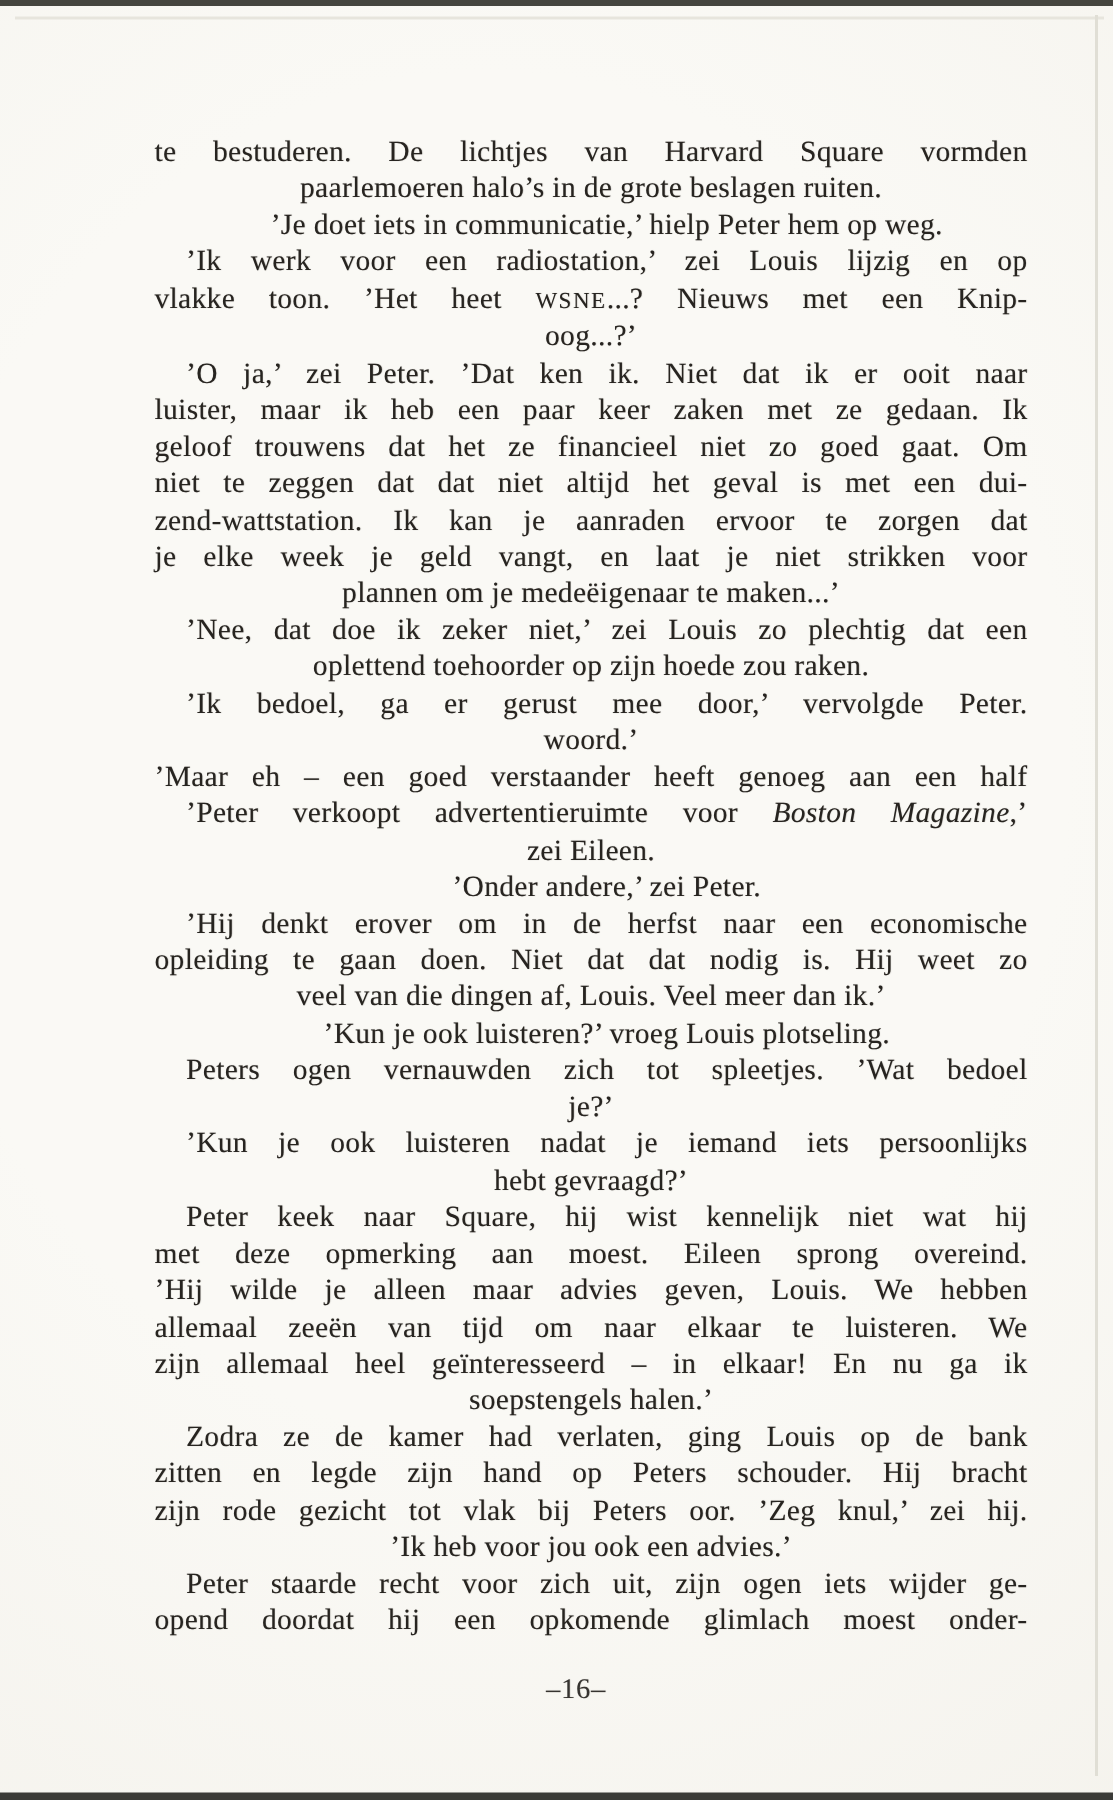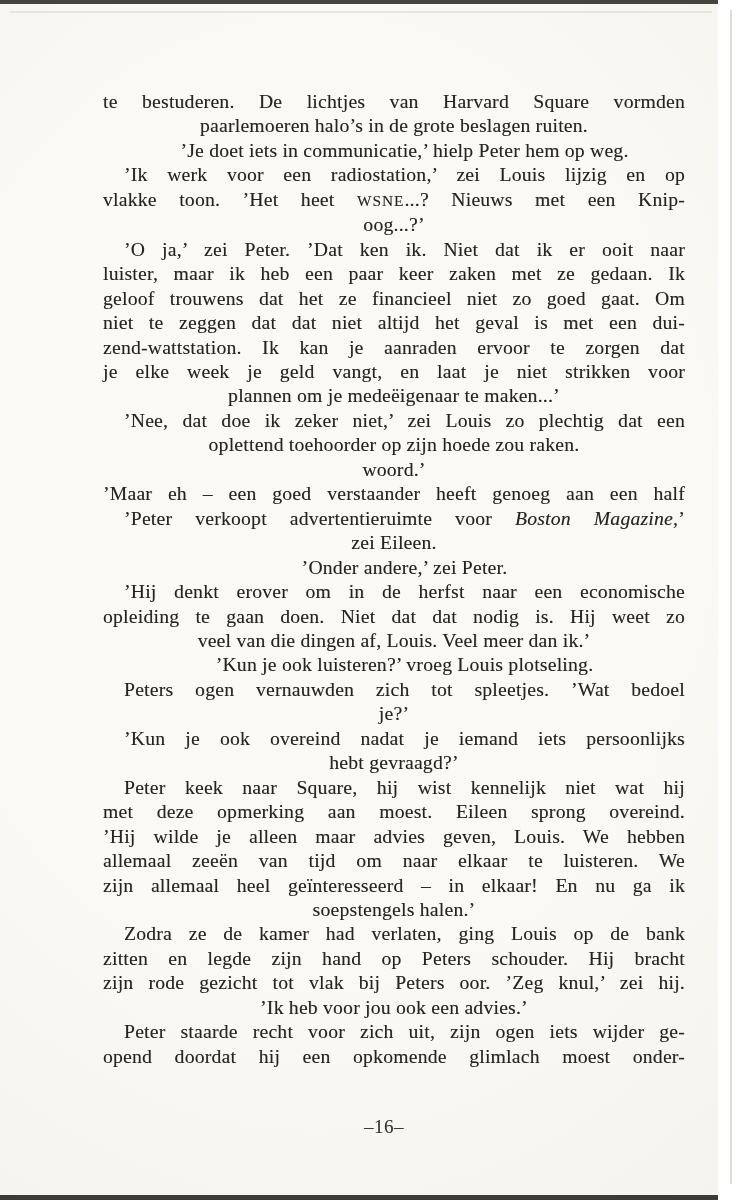--- a/index.html
+++ b/index.html
@@ -10,20 +10,21 @@
     overflow: hidden;
     font-family: "Liberation Serif", "DejaVu Serif", serif;
   }
   .scan {
     position: absolute;
     inset: 0;
     width: 718px;
     height: 1200px;
     background:
       radial-gradient(ellipse 130% 95% at 44% 42%, #faf9f5 40%, #f4f2ec 82%, #eeece4 100%);
+    padding-left: 24px;
   }
   .bar {
     position: absolute;
     left: 0;
     right: 0;
   }
   .bar.top    { top: 0;    height: 4px; background: #45453f; }
   .bar.bottom { bottom: 0; height: 5px; background: #3b3b37; }
   .edge-line-h {
     position: absolute;
@@ -80,32 +81,33 @@
       <div class="line"><span>oog...?’</span></div>
       <div class="line just ind"><span>’O ja,’ zei Peter. ’Dat ken ik. Niet dat ik er ooit naar</span></div>
       <div class="line just"><span>luister, maar ik heb een paar keer zaken met ze gedaan. Ik</span></div>
       <div class="line just"><span>geloof trouwens dat het ze financieel niet zo goed gaat. Om</span></div>
       <div class="line just"><span>niet te zeggen dat dat niet altijd het geval is met een dui-</span></div>
       <div class="line just"><span>zend-wattstation. Ik kan je aanraden ervoor te zorgen dat</span></div>
       <div class="line just"><span>je elke week je geld vangt, en laat je niet strikken voor</span></div>
       <div class="line"><span>plannen om je medeëigenaar te maken...’</span></div>
       <div class="line just ind"><span>’Nee, dat doe ik zeker niet,’ zei Louis zo plechtig dat een</span></div>
       <div class="line"><span>oplettend toehoorder op zijn hoede zou raken.</span></div>
+      <div class="line just ind"><span>’Ik bedoel, ga er gerust mee door,’ vervolgde Peter.</span></div>
       <div class="line"><span>woord.’</span></div>
       <div class="line just"><span>’Maar eh – een goed verstaander heeft genoeg aan een half</span></div>
       <div class="line just ind"><span>’Peter verkoopt advertentieruimte voor </span><span class="italic">Boston Magazine</span><span>,’</span></div>
       <div class="line"><span>zei Eileen.</span></div>
       <div class="line ind"><span>’Onder andere,’ zei Peter.</span></div>
       <div class="line just ind"><span>’Hij denkt erover om in de herfst naar een economische</span></div>
       <div class="line just"><span>opleiding te gaan doen. Niet dat dat nodig is. Hij weet zo</span></div>
       <div class="line"><span>veel van die dingen af, Louis. Veel meer dan ik.’</span></div>
       <div class="line ind"><span>’Kun je ook luisteren?’ vroeg Louis plotseling.</span></div>
       <div class="line just ind"><span>Peters ogen vernauwden zich tot spleetjes. ’Wat bedoel</span></div>
       <div class="line"><span>je?’</span></div>
-      <div class="line just ind"><span>’Kun je ook overeind nadat je iemand iets persoonlijks</span></div>
+      <div class="line just ind"><span>’Kun je ook luisteren nadat je iemand iets persoonlijks</span></div>
       <div class="line"><span>hebt gevraagd?’</span></div>
       <div class="line just ind"><span>Peter keek naar Square, hij wist kennelijk niet wat hij</span></div>
       <div class="line just"><span>met deze opmerking aan moest. Eileen sprong overeind.</span></div>
       <div class="line just"><span>’Hij wilde je alleen maar advies geven, Louis. We hebben</span></div>
       <div class="line just"><span>allemaal zeeën van tijd om naar elkaar te luisteren. We</span></div>
       <div class="line just"><span>zijn allemaal heel geïnteresseerd – in elkaar! En nu ga ik</span></div>
       <div class="line"><span>soepstengels halen.’</span></div>
       <div class="line just ind"><span>Zodra ze de kamer had verlaten, ging Louis op de bank</span></div>
       <div class="line just"><span>zitten en legde zijn hand op Peters schouder. Hij bracht</span></div>
       <div class="line just"><span>zijn rode gezicht tot vlak bij Peters oor. ’Zeg knul,’ zei hij.</span></div>

